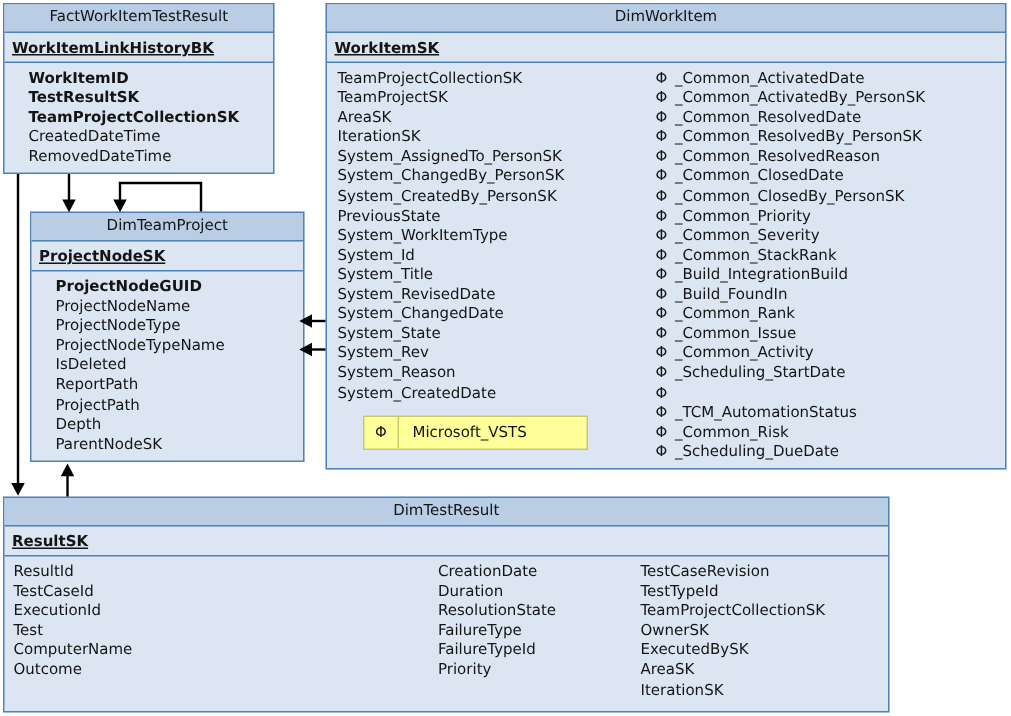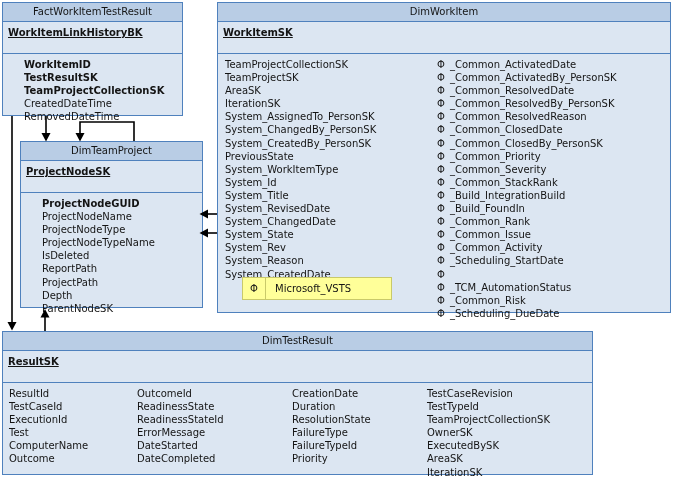--- a/index.html
+++ b/index.html
@@ -22,29 +22,29 @@
   .thead {
     height: 19px;
     line-height: 18px;
     text-align: center;
     background: var(--table-header-bg,#b9cde5);
     border-bottom: 1px solid var(--table-border,#4f81bd);
     white-space: nowrap;
     overflow: hidden;
   }
   .tkey {
-    height: 32px;
+    height: 20px;
     border-bottom: 1px solid var(--table-border,#4f81bd);
     padding: 5px 0 0 5px;
     font-weight: bold;
     white-space: nowrap;
   }
   .tkey .keytxt { text-decoration: underline; }
   .tbody { position: relative; height: calc(100% - 43px); padding-top: 4px; }
-  .pl { padding-left: 5px; margin-left: 16px; }
+  .pl { padding-left: 16px; }
   .frow { height: 13.1px; line-height: 13.1px; white-space: nowrap; display: flex; }
   .frow.bold { font-weight: bold; }
   .phi { width: 13px; flex: 0 0 13px; }
   .col { position: absolute; top: 4px; }
   .tooltip {
     position: absolute;
     left: 242px; top: 277px;
     width: 150px; height: 23px;
     background: var(--tooltip-bg,#ffff99);
     border: 1px solid var(--tooltip-border,#c9c96a);
@@ -294,40 +294,20 @@
           <div class="frow">
             <span>Test</span>
           </div>
           <div class="frow">
             <span>ComputerName</span>
           </div>
           <div class="frow">
             <span>Outcome</span>
           </div>
         </div>
-      <div class="col" style="left:134px;">
-          <div class="frow">
-            <span>OutcomeId</span>
-          </div>
-          <div class="frow">
-            <span>ReadinessState</span>
-          </div>
-          <div class="frow">
-            <span>ReadinessStateId</span>
-          </div>
-          <div class="frow">
-            <span>ErrorMessage</span>
-          </div>
-          <div class="frow">
-            <span>DateStarted</span>
-          </div>
-          <div class="frow">
-            <span>DateCompleted</span>
-          </div>
-        </div>
       <div class="col" style="left:289px;">
           <div class="frow">
             <span>CreationDate</span>
           </div>
           <div class="frow">
             <span>Duration</span>
           </div>
           <div class="frow">
             <span>ResolutionState</span>
           </div>

